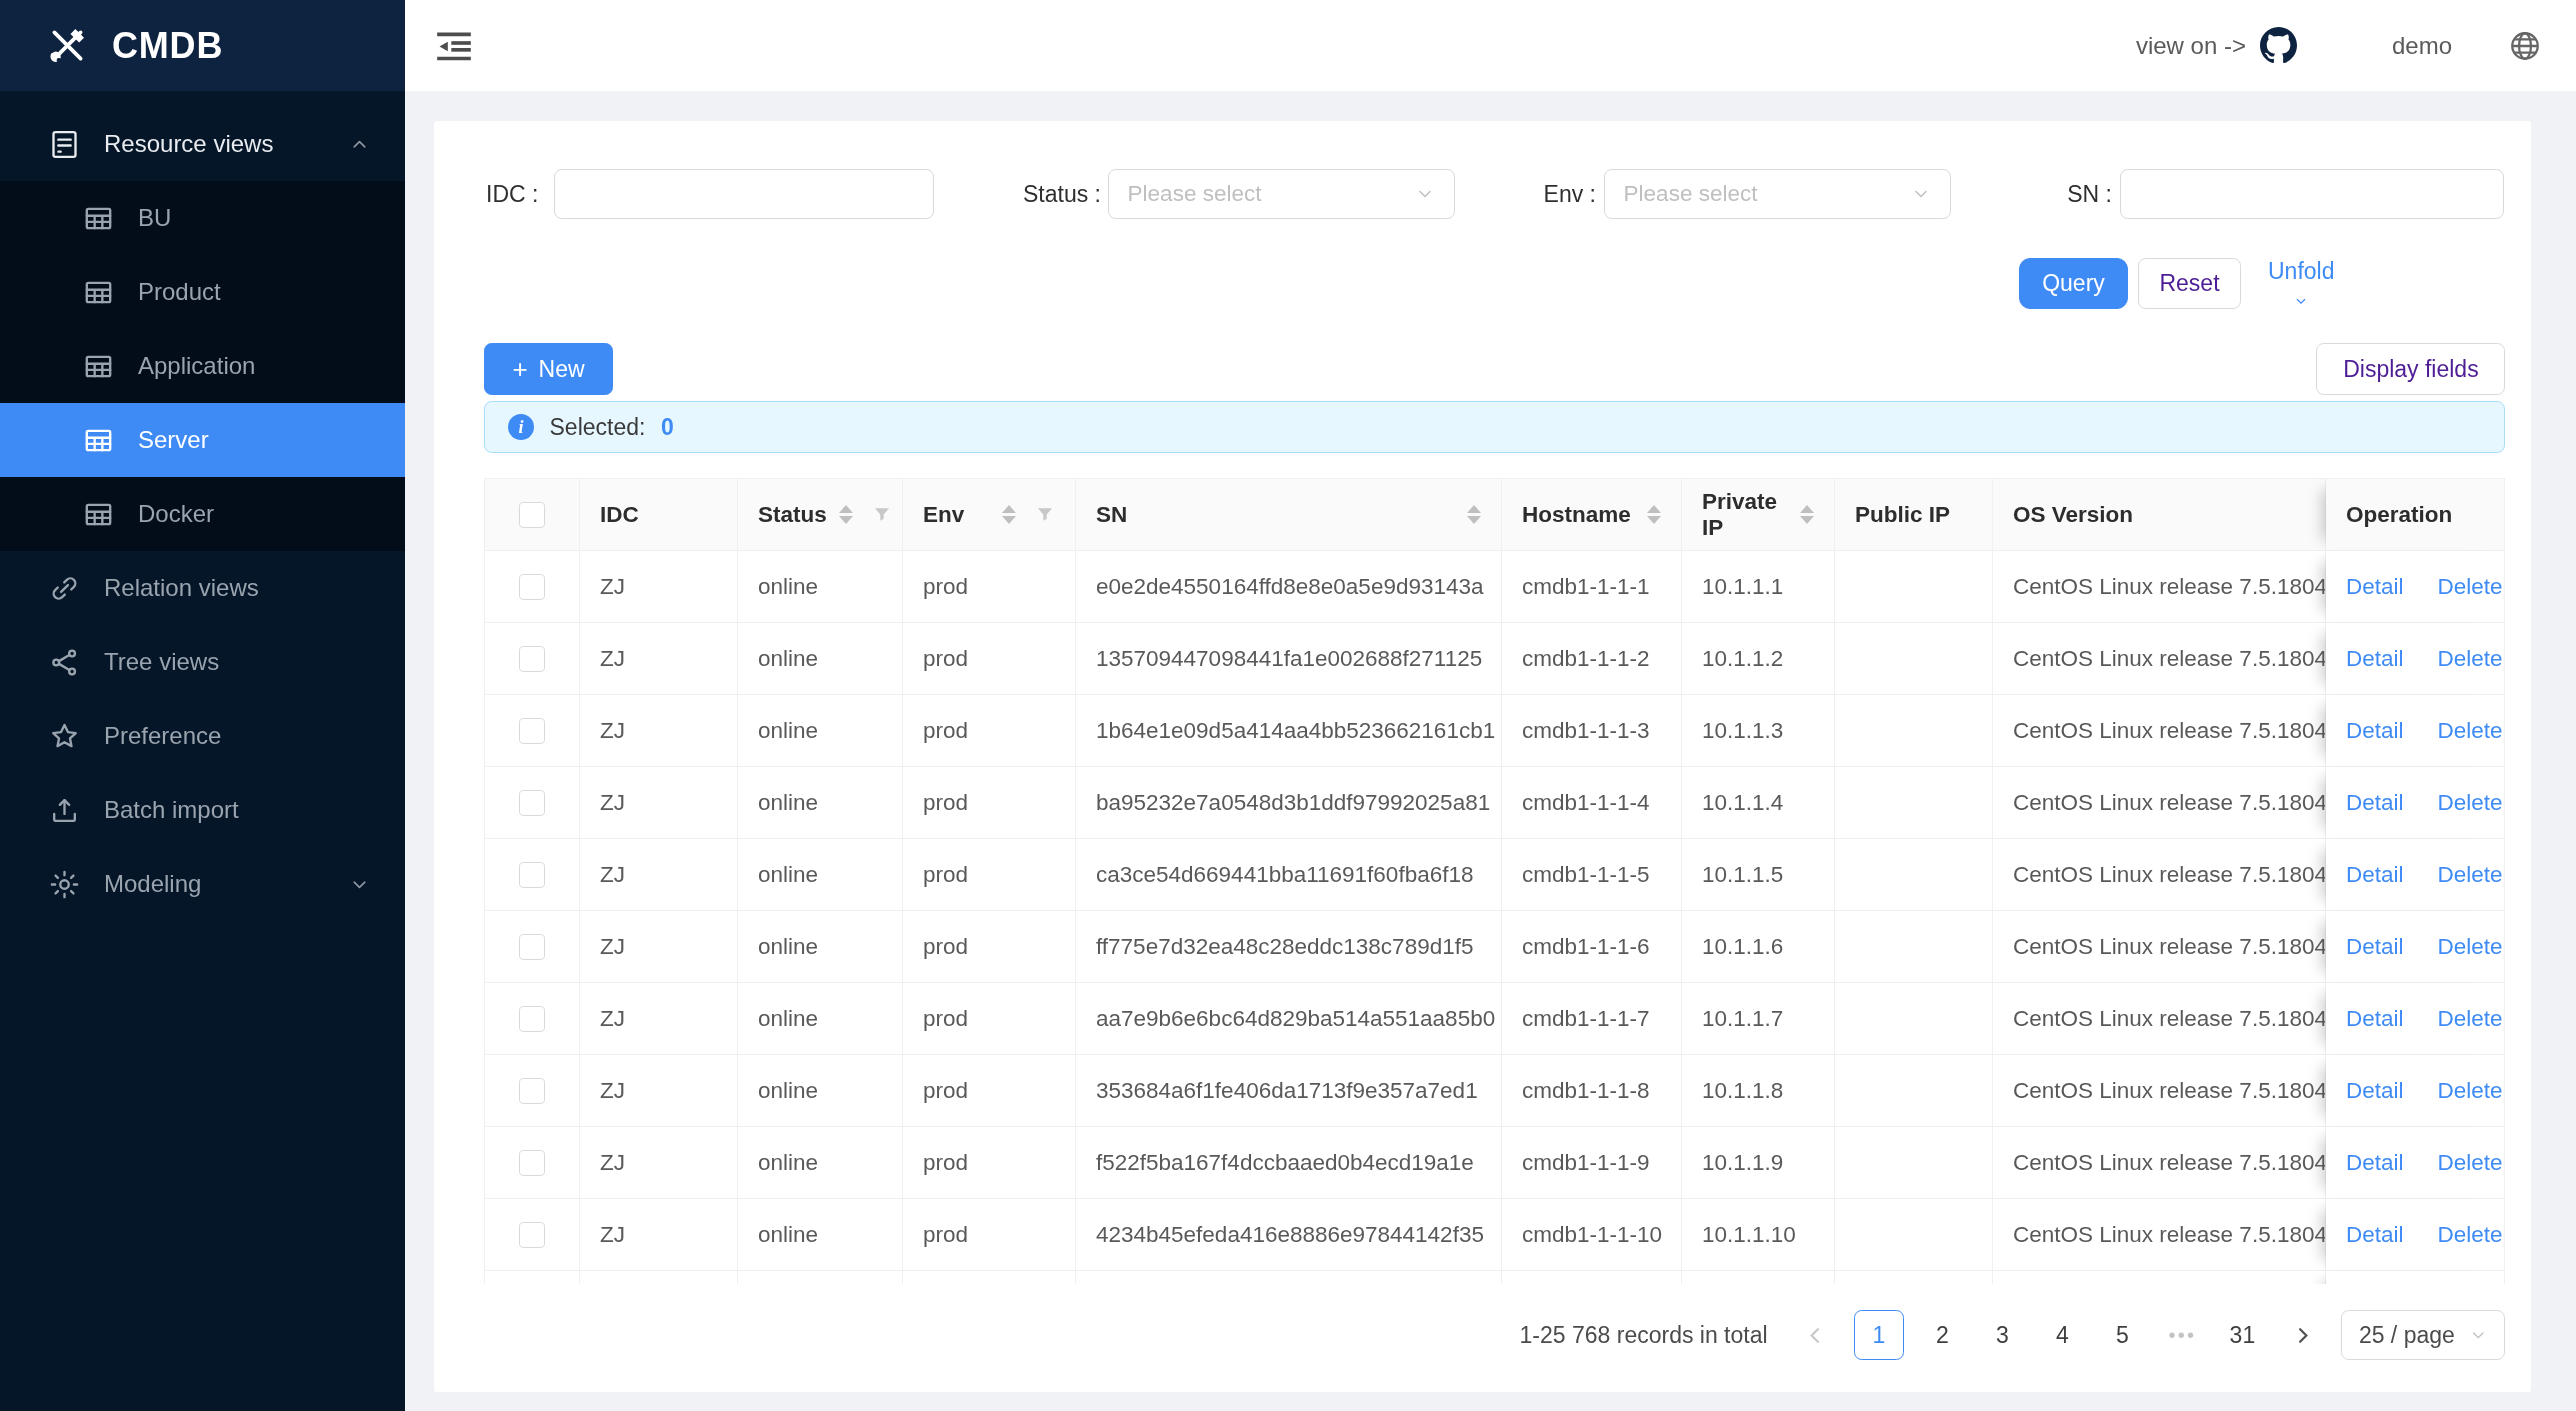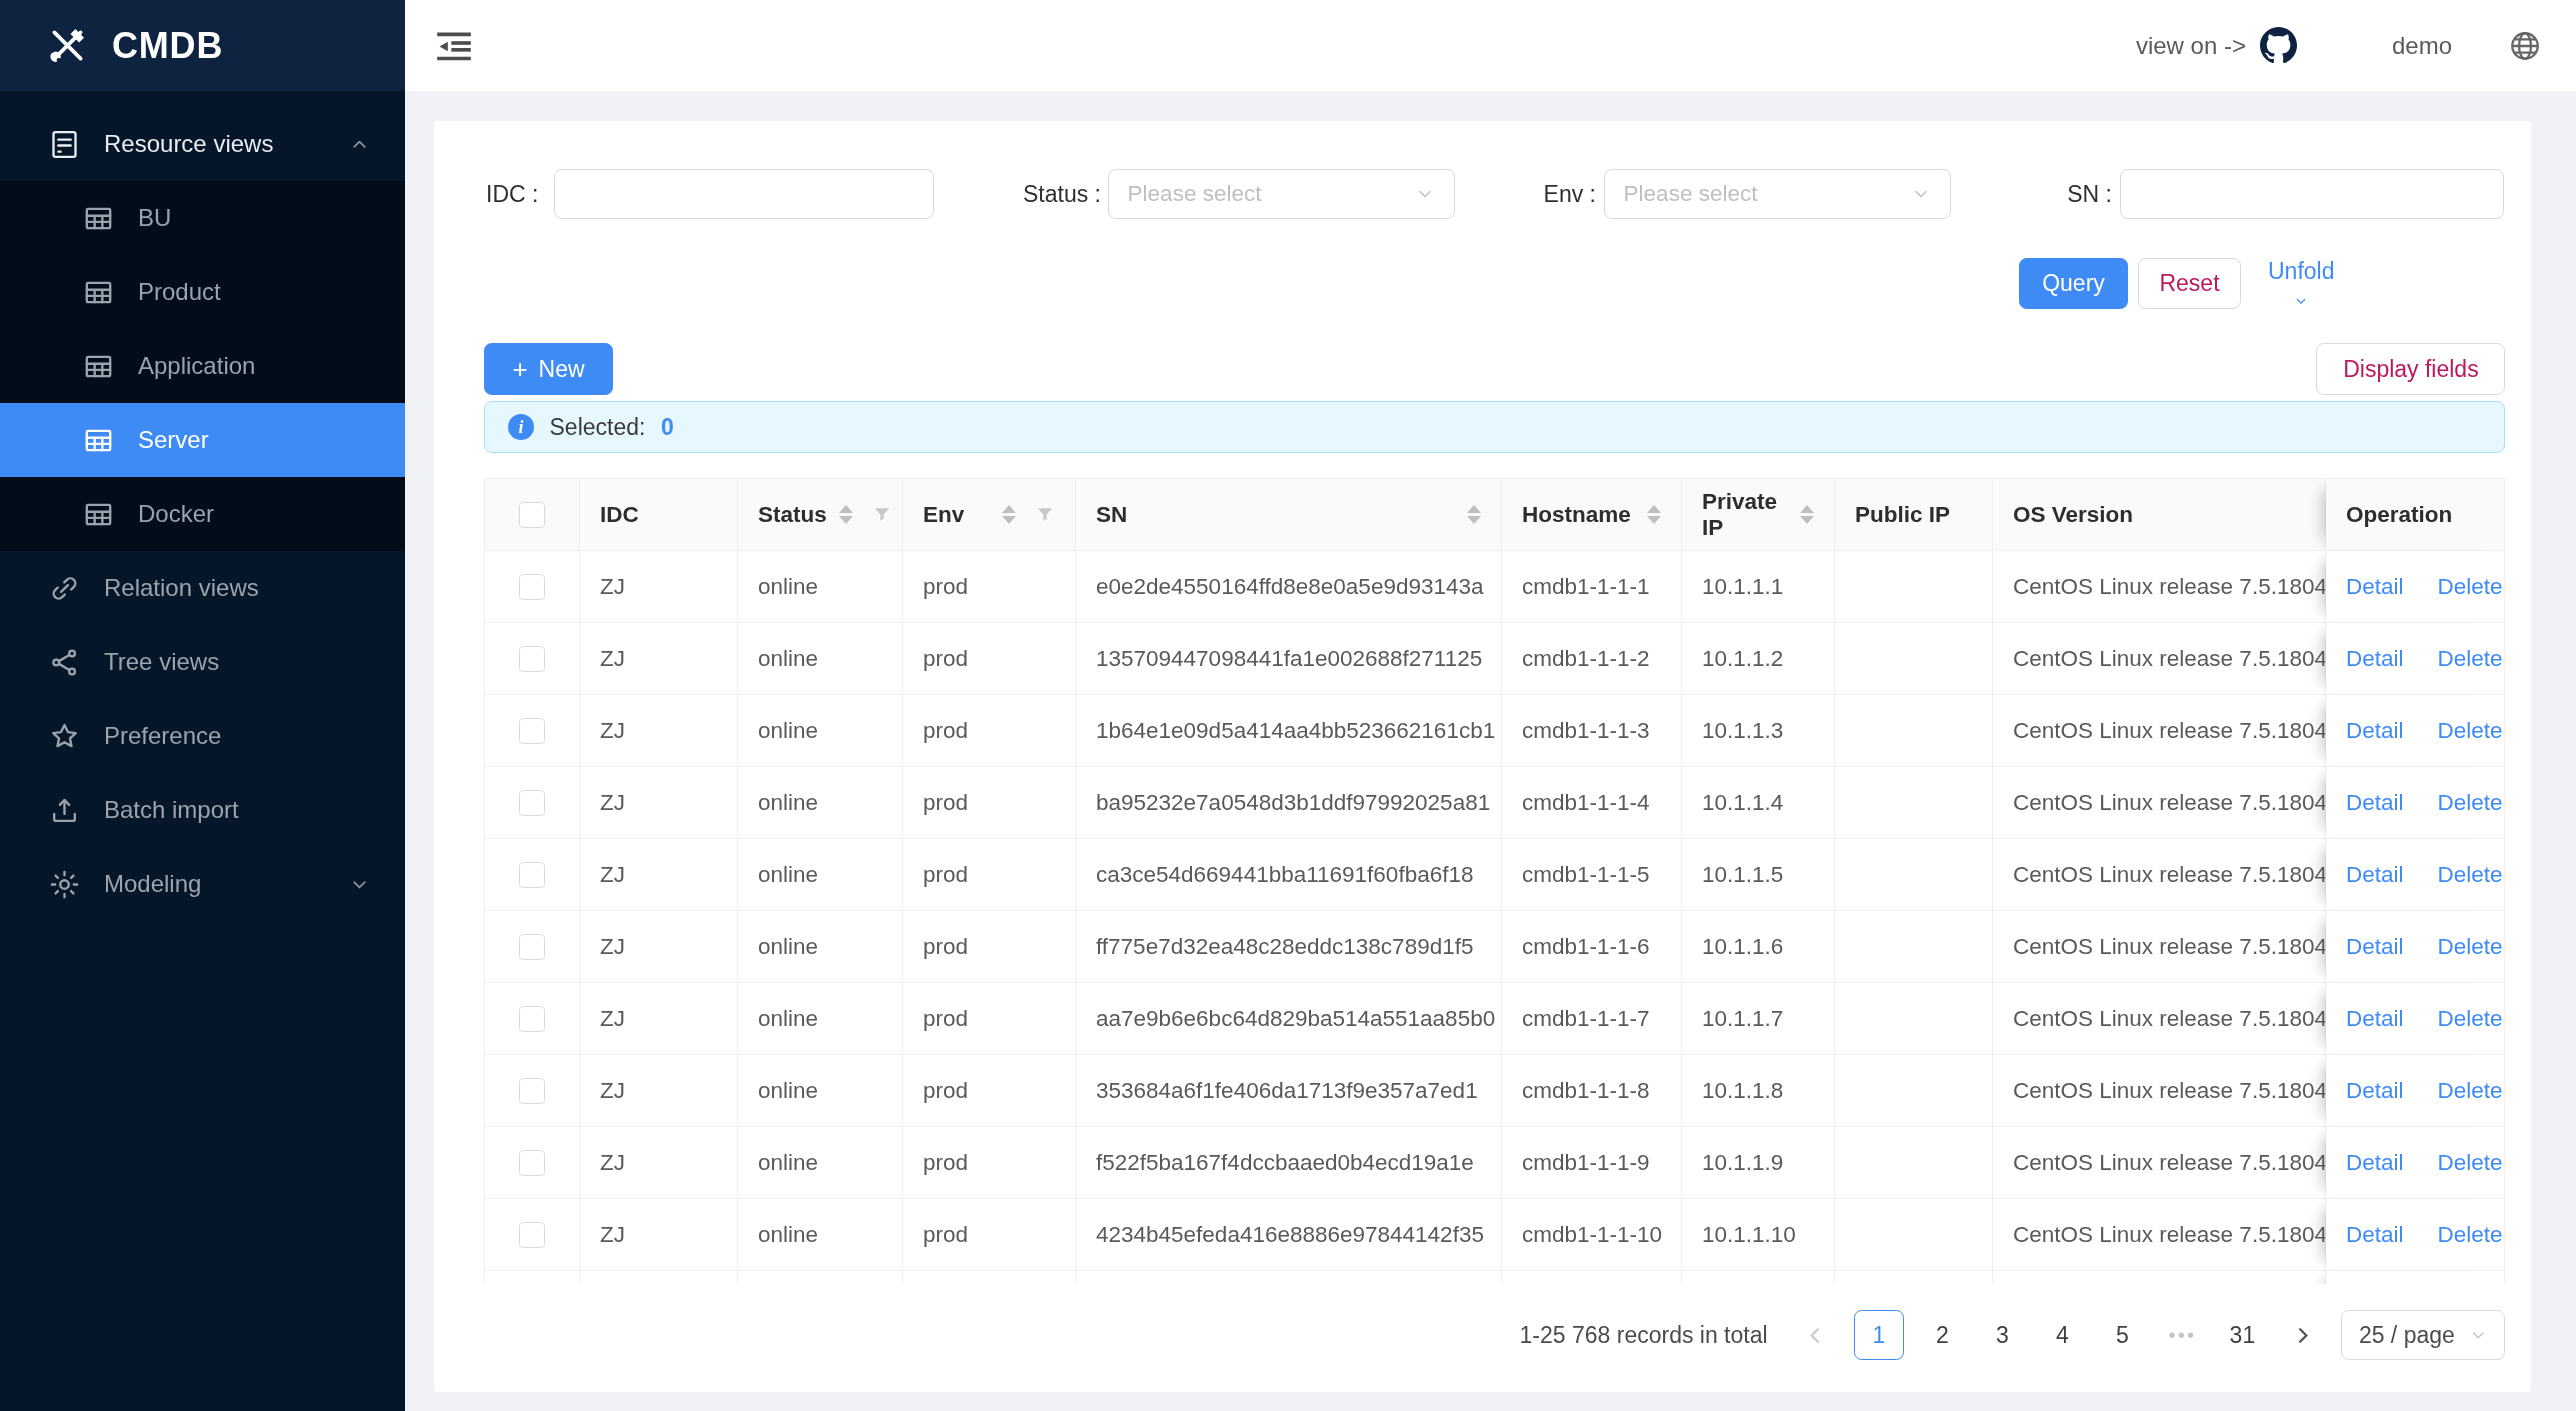--- a/index.html
+++ b/index.html
@@ -35,22 +35,22 @@
   
   .card { position:absolute; left:434px; top:121px; width:2097px; height:1271px; background:#ffffff; border-radius:3.1px; }
 
   .flabel { position:absolute; top:48px; height:50px; line-height:50px; font-size:23px; color:#2f2f2f; text-align:right; white-space:nowrap; }
   .tinput { position:absolute; top:48px; height:50px; border:0.8px solid #d9d9d9; border-radius:7.7px; background:#fff; font-size:22.5px; padding:0 18.6px; color:#333; outline:none; font-family:"Liberation Sans",sans-serif; }
   .tselect { position:absolute; top:48px; height:50px; border:0.8px solid #d9d9d9; border-radius:7.7px; background:#fff; display:flex; align-items:center; justify-content:space-between; padding:0 18.6px; font-size:22.5px; color:#bfbfbf; cursor:pointer; }
   .sel-chev { color:#bfbfbf; }
 
   .btn { height:51px; border-radius:7.7px; font-size:23px; display:flex; align-items:center; justify-content:center; cursor:pointer; white-space:nowrap; }
   .btn-primary { background:#3e8bf6; color:#fff; border:0.8px solid #3e8bf6; }
-  .btn-default { background:#fff; color:#be185d; border:0.8px solid #d9d9d9; }
-  .query-btn { position:absolute; left:1585px; top:137px; width:109px; }
+  .btn-default { background:#fff; color:#4c1d95; border:0.8px solid #d9d9d9; }
+  .query-btn { position:absolute; left:1585px; top:137px; width:109px;border-radius:11px; }
   .reset-btn { position:absolute; left:1704px; top:137px; width:103px; }
   .unfold-btn { position:absolute; left:1834px; top:137px; height:51px; display:flex; align-items:center; gap:9.3px; color:#3e8bf6; font-size:23px; cursor:pointer;flex-direction:column; }
 
   .new-btn { position:absolute; left:50px; top:222px; width:129px; height:52px; gap:11px; }
   .plus-glyph { font-size:26px; line-height:1; font-weight:400; }
   .display-fields-btn { position:absolute; right:25.6px; top:222px; width:189px; height:52px; }
 
   .alert { position:absolute; left:50px; right:25.6px; top:280px; height:52px; background:#e6f7ff; border:0.8px solid #a9ddf7; border-radius:7.7px; display:flex; align-items:center; padding:0 23px; gap:15.5px; font-size:23px; color:#3a3a3a; }
   .info-icon { width:26px; height:26px; flex:none; border-radius:50%; background:#3e8bf6; color:#fff; display:flex; align-items:center; justify-content:center; font-size:18px; font-weight:bold; font-style:italic; font-family:"Liberation Serif",serif; }
   .sel-count { color:#3e8bf6; font-weight:bold; }

